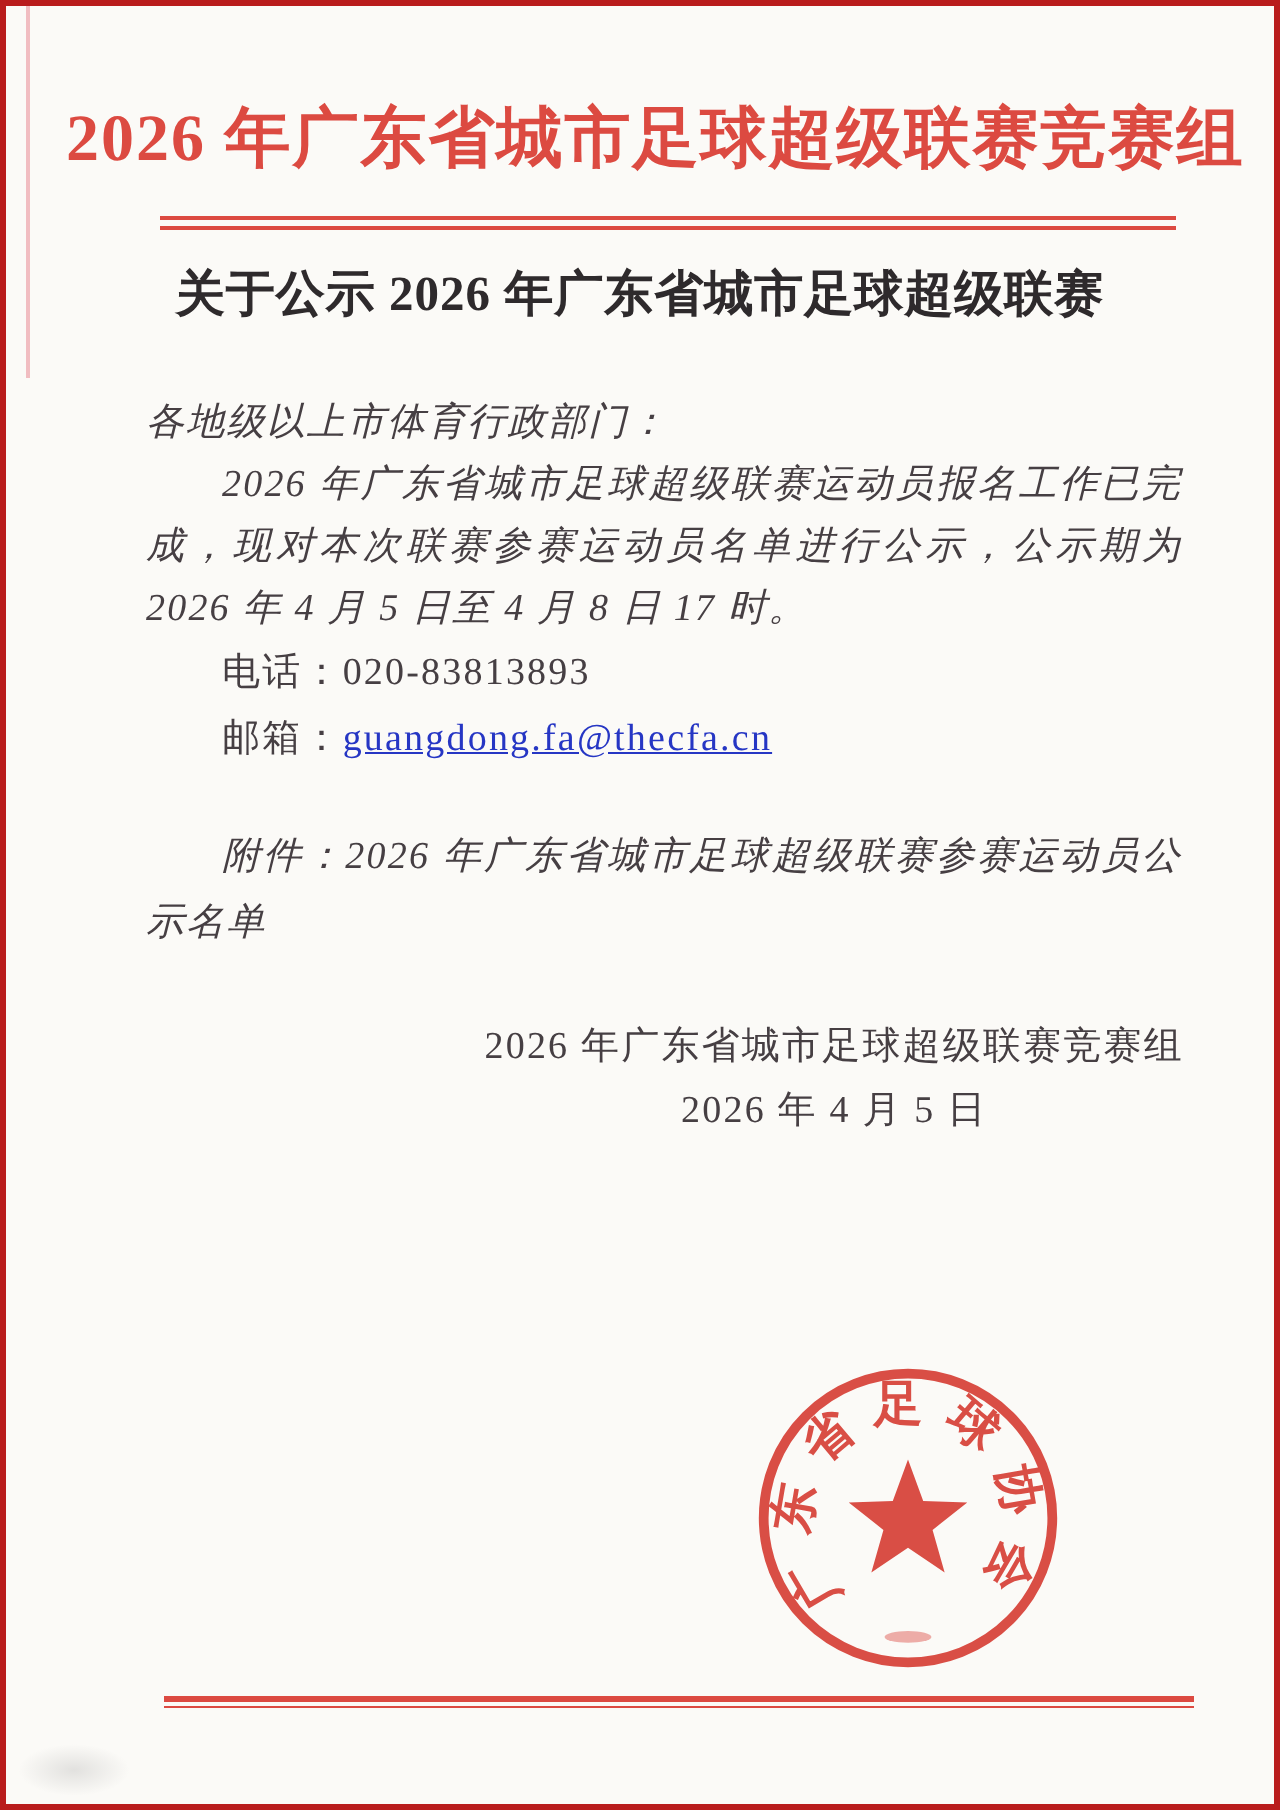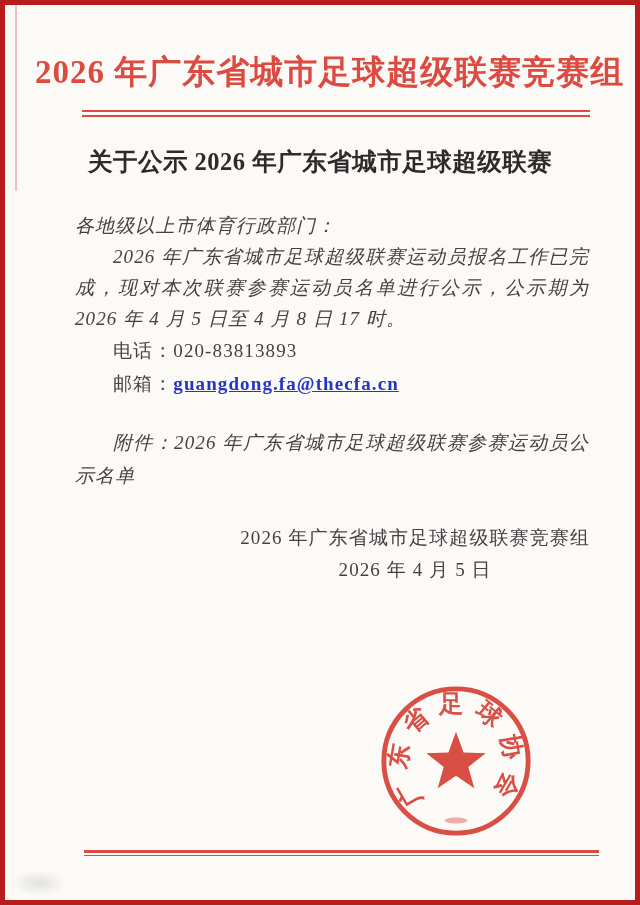--- a/index.html
+++ b/index.html
@@ -8,21 +8,21 @@
     --ink:#463f43;
     --title-ink:#2e2a2c;
     --link:#2636c4;
   }
   html,body{margin:0;padding:0;background:#eee;}
   .page{
     position:relative;
     width:640px;height:905px;
     margin:0 auto;
     background:#fbfaf7;
-    border:5px solid #b91c1c;
+    border:3px solid #b91c1c;
     box-sizing:border-box;
     font-family:"Liberation Serif","DejaVu Serif",serif;
     overflow:hidden;
   }
   
   .scan-line-left{
     position:absolute;left:10px;top:0;width:2px;height:186px;
     background:rgba(233,138,150,0.55);
   }
   .scan-smudge{
@@ -39,41 +39,41 @@
     letter-spacing:1px;
     line-height:1.15;
     white-space:nowrap;
   }
   .rule{position:absolute;left:77px;top:105px;width:508px;}
   .rule .r1{height:2px;background:var(--red);}
   .rule .rgap{height:3px;}
   .rule .r2{height:2px;background:var(--red);}
   
   .doc-title{
-    margin:52px 48px 0 48px;
+    margin:40px 48px 0 48px;
     text-align:center;
     color:var(--title-ink);
     font-size:24.5px;
     font-weight:bold;
     line-height:35px;
     letter-spacing:0.5px;
   }
   
   .body{
     margin:31px 46px 0 70px;
     color:var(--ink);
     font-size:19px;
     line-height:31px;
     letter-spacing:1.1px;
     text-align:justify;
   }
   .body p{margin:0;font-style:italic;}
   .indent{text-indent:2em;}
   .contact-line{text-indent:2em;line-height:33px;}
-  .email-link{color:var(--link);text-decoration:underline;font-weight:bold;}
+  .email-link{color:var(--link);text-decoration:underline;}
   .attachment{text-indent:2em;margin-top:26px !important;line-height:33px;}
   
   .sig-wrap{
     margin:30px 45px 0 0;
     text-align:right;
   }
   .sig-block{
     display:inline-block;
     text-align:center;
     color:var(--ink);

